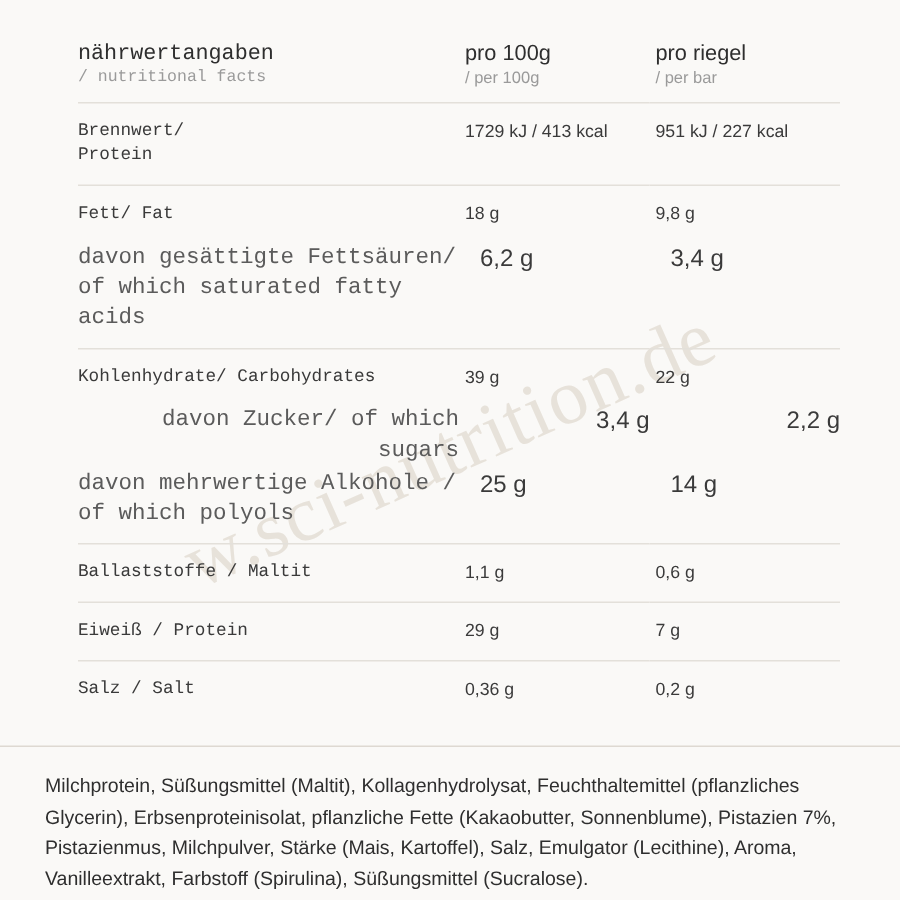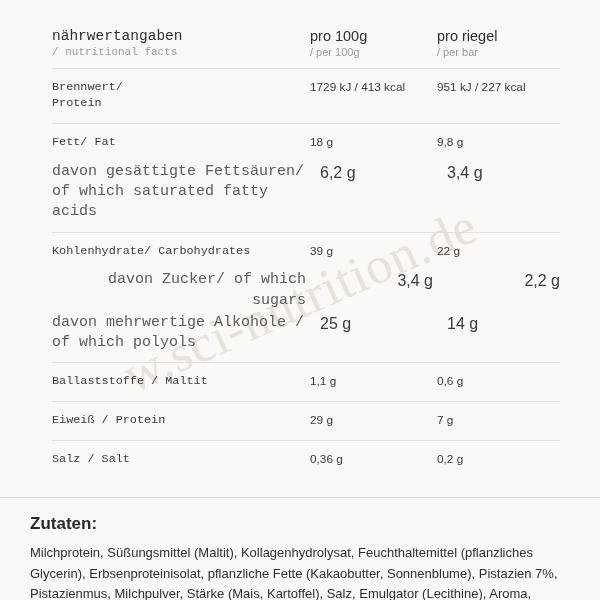--- a/index.html
+++ b/index.html
@@ -177,17 +177,16 @@
           <td class="col-label">Salz / Salt</td>
           <td class="col-a">0,36 g</td>
           <td class="col-b">0,2 g</td>
         </tr>
 
       </tbody>
     </table>
   </div>
 
   <div class="ingredients">
-    <div class="ing-title">Zutaten:</div>
     <div class="ing-body">Milchprotein, Süßungsmittel (Maltit), Kollagenhydrolysat, Feuchthaltemittel (pflanzliches Glycerin), Erbsenproteinisolat, pflanzliche Fette (Kakaobutter, Sonnenblume), Pistazien 7%, Pistazienmus, Milchpulver, Stärke (Mais, Kartoffel), Salz, Emulgator (Lecithine), Aroma, Vanilleextrakt, Farbstoff (Spirulina), Süßungsmittel (Sucralose).</div>
   </div>
 
 </div>
 
 </body></html>

